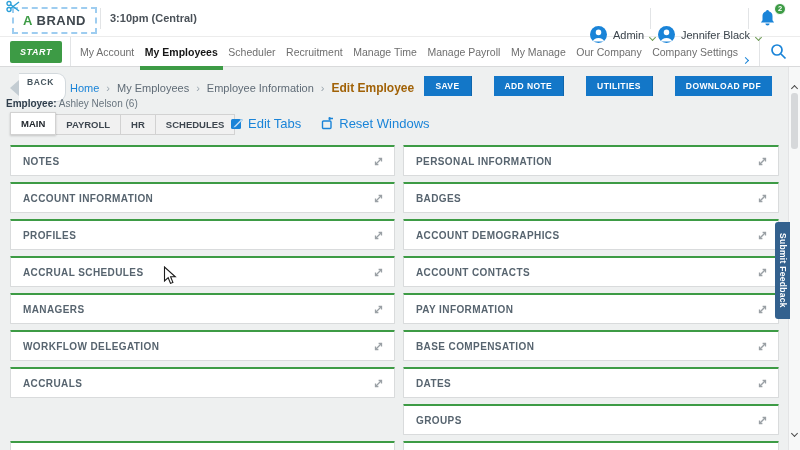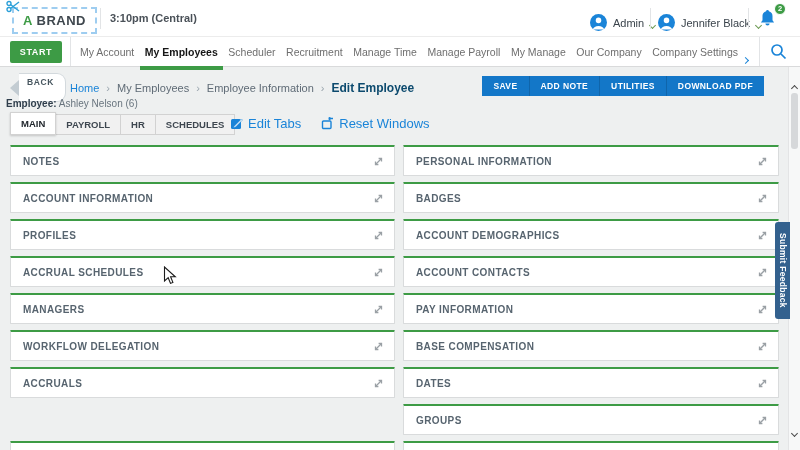--- a/index.html
+++ b/index.html
@@ -12,51 +12,51 @@
   .vdiv { position:absolute; width:1px; background:#e2e4e6; }
 
   
   .topbar { position:absolute; top:0; left:0; width:800px; height:37px; background:#fff; border-bottom:1px solid #ececec; z-index:5; }
   .logo-box { position:absolute; left:12px; top:7px; padding:2px 9px 3px; border:2px dashed #9ecdf0; cursor:pointer; }
   .logo-text { font-size:13px; font-weight:bold; letter-spacing:.5px;text-align:center; }
   .logo-prefix { color:#3d9b45; }
   .logo-name { color:#3f474e; }
   .scissors { position:absolute; left:-8px; top:-10px; }
   .time { position:absolute; left:110px; top:12px; font-size:11px; font-weight:bold; color:#4a5158; }
-  .account-group { position:absolute; top:4px; height:37px; display:flex; align-items:center; gap:6px; cursor:pointer; }
+  .account-group { position:absolute; top:16px; height:37px; display:flex; align-items:center; gap:6px; cursor:pointer; }
   .acct-label { font-size:11px; color:#3a434b; }
   .avatar { width:17px; height:17px; }
   .chev { display:inline-block; width:5px; height:5px; border-right:1.6px solid currentColor; border-bottom:1.6px solid currentColor; }
   .chev.down { transform:rotate(45deg); margin-top:-3px; }
   .chev.right { transform:rotate(-45deg); }
   .chev.up { transform:rotate(-135deg); margin-top:4px; }
   .caret-green { color:#6d9a53; }
   .bell-wrap { position:absolute; left:758px; top:8px; width:26px; height:24px; cursor:pointer; }
   .badge { position:absolute; right:-2px; top:-5px; width:12px; height:12px; border-radius:50%; background:#3d9b45; border:1px solid #fff; color:#fff; font-size:7.5px; font-weight:bold; text-align:center; line-height:10px; }
 
   
   .navbar { position:absolute; top:37px; left:0; width:800px; height:30px; background:#fff; border-bottom:1px solid #d9dadb; z-index:4; }
-  .start-btn { position:absolute; left:10px; top:4px; width:52px; height:22px; background:#3d9b45; border:none; border-radius:2px; color:#fff; font-family:inherit; font-size:9px; font-weight:bold; letter-spacing:.6px; cursor:pointer; }
+  .start-btn { position:absolute; left:10px; top:4px; width:52px; height:22px; background:#3d9b45; border:none; border-radius:2px; color:#fff; font-family:inherit; font-size:9px; font-weight:bold; letter-spacing:.6px; cursor:pointer;font-style:italic; }
   .nav-items { position:absolute; left:80px; top:0; width:658px; height:29px; display:flex; justify-content:space-between; align-items:center; }
   .nav-item { position:relative; height:29px; display:flex; align-items:center; font-size:10.5px; color:#6e6e6e; cursor:pointer; white-space:nowrap; }
   .nav-item.active { color:#161616; font-weight:bold; }
   .nav-item.active::after { content:""; position:absolute; left:-5px; right:-5px; bottom:-4px; height:4px; background:#3d9b45; }
   .nav-more { position:absolute; right:52px; top:12px; color:#1a84d8; cursor:pointer; }
   .search-btn { position:absolute; right:8px; top:6px; width:22px; height:18px; cursor:pointer; }
 
   
   .back-pill { position:absolute; left:10px; top:79px; height:17px; display:flex; align-items:center; cursor:pointer; }
   .back-arrow { width:0; height:0; border-right:9px solid #c3ccd2; border-top:8.5px solid transparent; border-bottom:8.5px solid transparent; }
   .back-body { height:29px; line-height:16px; padding:0 11px 0 8px; background:#fff; border:1px solid #d3d9dd; border-left:none; border-radius:0 9px 9px 0; font-size:8.5px; font-weight:bold; letter-spacing:.6px; color:#47565f; }
   .breadcrumbs { position:absolute; left:70px; top:78px; height:19px; display:flex; align-items:center; gap:7px; font-size:11px; }
   .crumb { color:#5f6b76; cursor:pointer; white-space:nowrap; }
   .crumb + .crumb::before { content:"\203A"; color:#99a4ad; margin-right:7px; font-weight:normal; font-size:11px; }
   .crumb:first-child { color:#1a84d8; }
-  .crumb:last-child { color:#0c4a6e; font-weight:bold; font-size:12px; }
-  .actions { position:absolute; right:36px; top:76px; height:16px; display:flex; }
+  .crumb:last-child { color:#a16207; font-weight:bold; font-size:12px; }
+  .actions { position:absolute; right:28px; top:76px; height:16px; display:flex;gap:22px; }
   .action-btn { height:20px; background:#1377c8; border:none; border-right:1px solid #0f65ab; color:#fff; font-family:inherit; font-size:8.5px; font-weight:bold; letter-spacing:.4px; padding:0 11px; cursor:pointer; white-space:nowrap; }
   .action-btn:last-child { border-right:none; }
 
   .employee-line { position:absolute; left:6px; top:98px; font-size:10px; }
   .employee-line .lbl { font-weight:bold; color:#2f3e4c; }
   .employee-line .val { color:#68747e; }
 
   
   .tabstrip { position:absolute; left:10px; top:112px; display:flex; align-items:flex-end; }
   .tab { height:21px; line-height:20px; padding:0 10px; background:#f1f1f1; border:1px solid #d2d2d2; border-left:none; font-size:9.5px; font-weight:bold; color:#3e4750; cursor:pointer; white-space:nowrap; }

